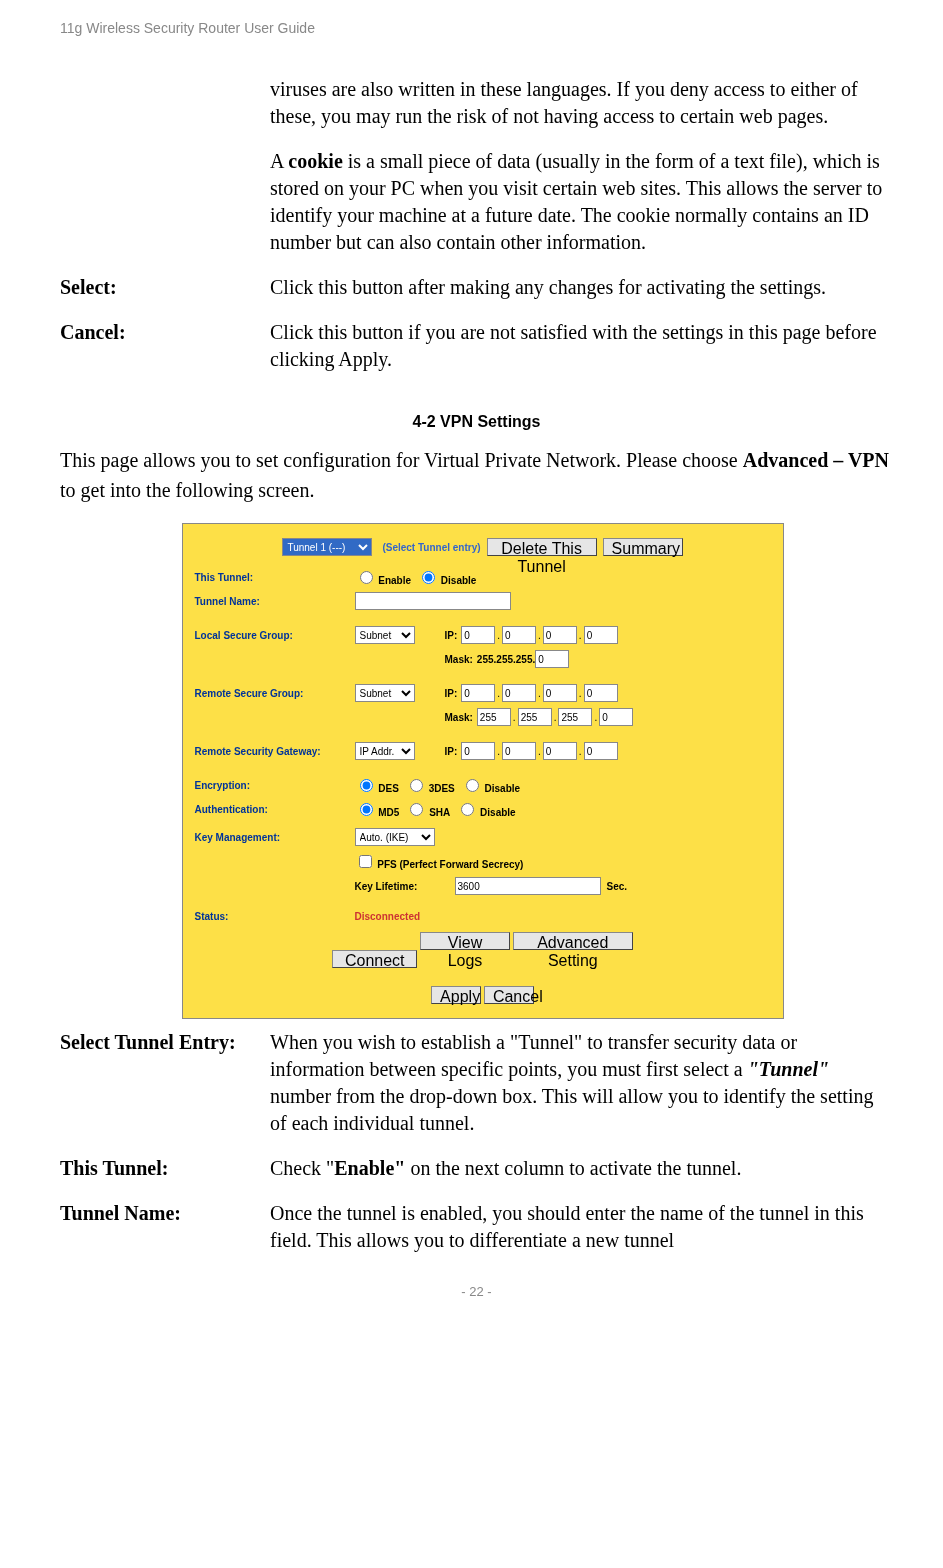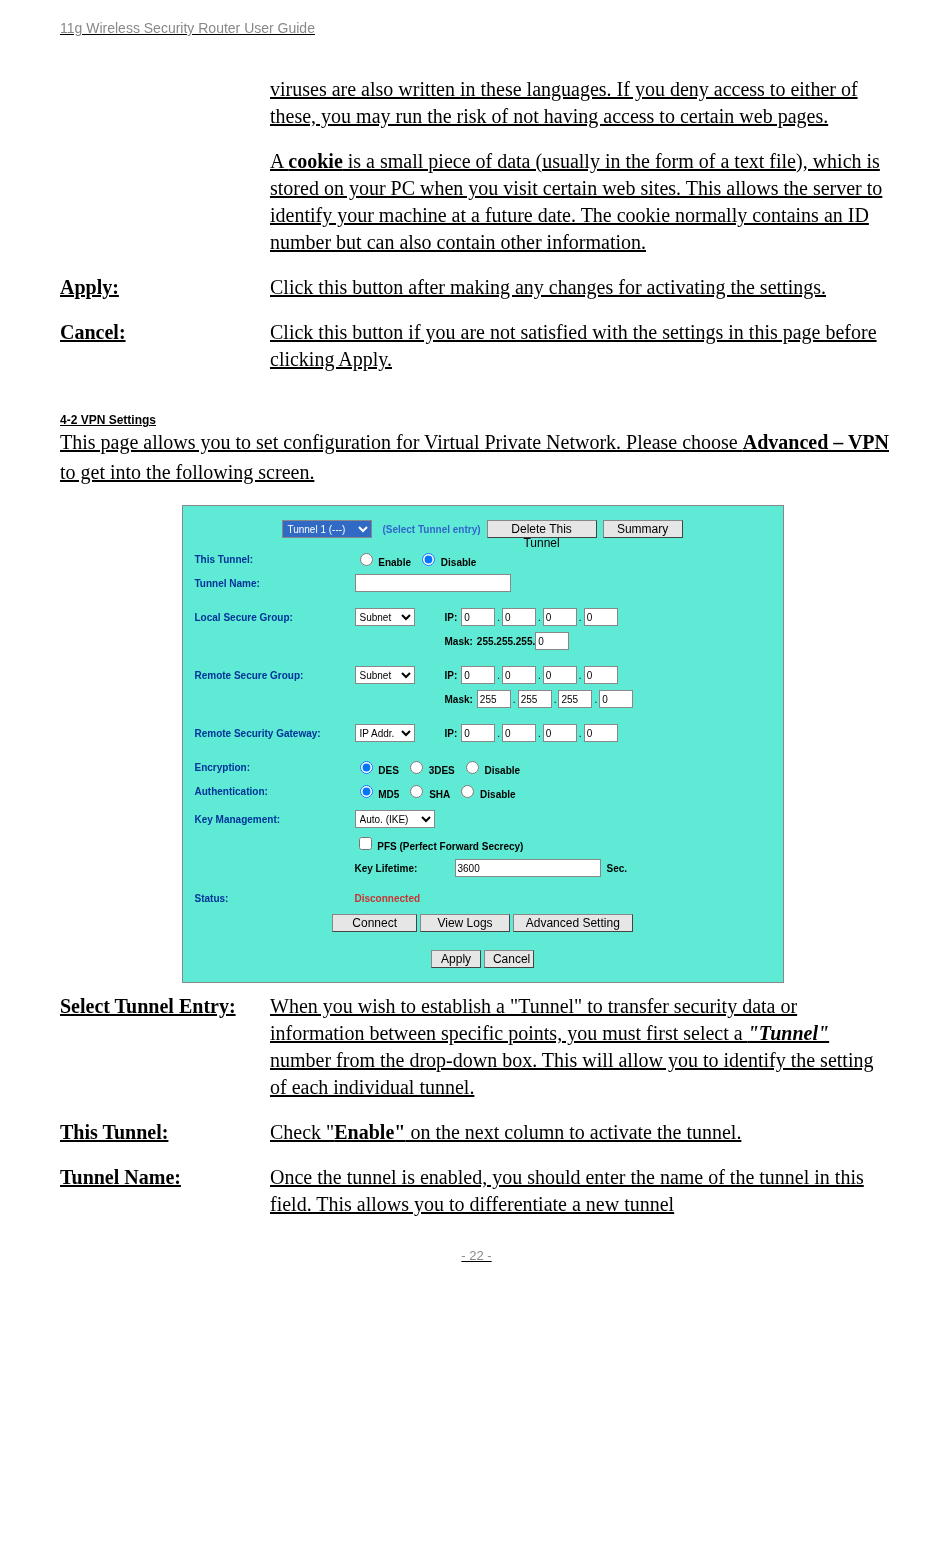--- a/index.html
+++ b/index.html
@@ -7,21 +7,20 @@
     padding: 0;
     font-family: "Times New Roman", Times, serif;
     background: #ffffff;
     color: #000000;
     width: 943px;
   }
   .page {
     padding: 20px 50px 10px 60px;
     position: relative;
     min-height: 1500px;
-    text-decoration: underline;
   }
   .header-text {
     font-family: Arial, Helvetica, sans-serif;
     font-size: 14px;
     color: #888888;
     margin-bottom: 40px;
   }
   .row {
     display: flex;
     margin-bottom: 18px;
@@ -31,37 +30,39 @@
   .label-col {
     width: 210px;
     flex-shrink: 0;
     font-weight: bold;
   }
   .desc-col {
     flex: 1;
   }
   .section-heading {
     font-family: Arial, Helvetica, sans-serif;
-    font-size: 12px;
+    font-size: 16px;
     font-weight: bold;
     margin-top: 40px;
+    margin-bottom: 14px;
+    text-align: center;
   }
   .body-para {
     font-size: 20px;
     line-height: 1.5;
     margin-bottom: 18px;
   }
   .figure-wrap {
     text-align: center;
     margin: 10px 0 10px 0;
   }
   .panel {
     display: inline-block;
     width: 600px;
-    background: #5eead4;
+    background: #fde047;
     border: 1px solid #888;
     font-family: Verdana, Arial, sans-serif;
     font-size: 10px;
     text-align: left;
     margin-left: 12px;
   }
   .panel-inner {
     padding: 8px 12px 14px 12px;
   }
   .field-row {
@@ -100,21 +101,21 @@
   }
   .radio-lbl {
     margin-right: 6px;
   }
   .btn {
     background: #e6e6e6;
     border: 1px solid #888;
     border-right-color: #444;
     border-bottom-color: #444;
     padding: 1px 8px;
-    font-size: 12px;
+    font-size: 16px;
     font-family: Verdana, Arial, sans-serif;
     cursor: pointer;
     height: 18px;
   }
   .btn-row {
     text-align: center;
     margin-top: 10px;
   }
   .dots {
     padding: 0 2px;
@@ -149,21 +150,21 @@
     <div class="label-col"></div>
     <div class="desc-col">
       <div style="margin-bottom:18px;">viruses are also written in these languages. If you deny access to either of these, you may run the risk of not having access to certain web pages.</div>
       <div>
         <span>A </span><strong>cookie</strong><span> is a small piece of data (usually in the form of a text file), which is stored on your PC when you visit certain web sites. This allows the server to identify your machine at a future date. The cookie normally contains an ID number but can also contain other information.</span>
       </div>
     </div>
   </div>
 
   <div class="row">
-    <div class="label-col">Apply:</div>
+    <div class="label-col">Select:</div>
     <div class="desc-col">Click this button after making any changes for activating the settings.</div>
   </div>
 
   <div class="row">
     <div class="label-col">Cancel:</div>
     <div class="desc-col">Click this button if you are not satisfied with the settings in this page before clicking Apply.</div>
   </div>
 
   <div class="section-heading">4-2 VPN Settings</div>
 

